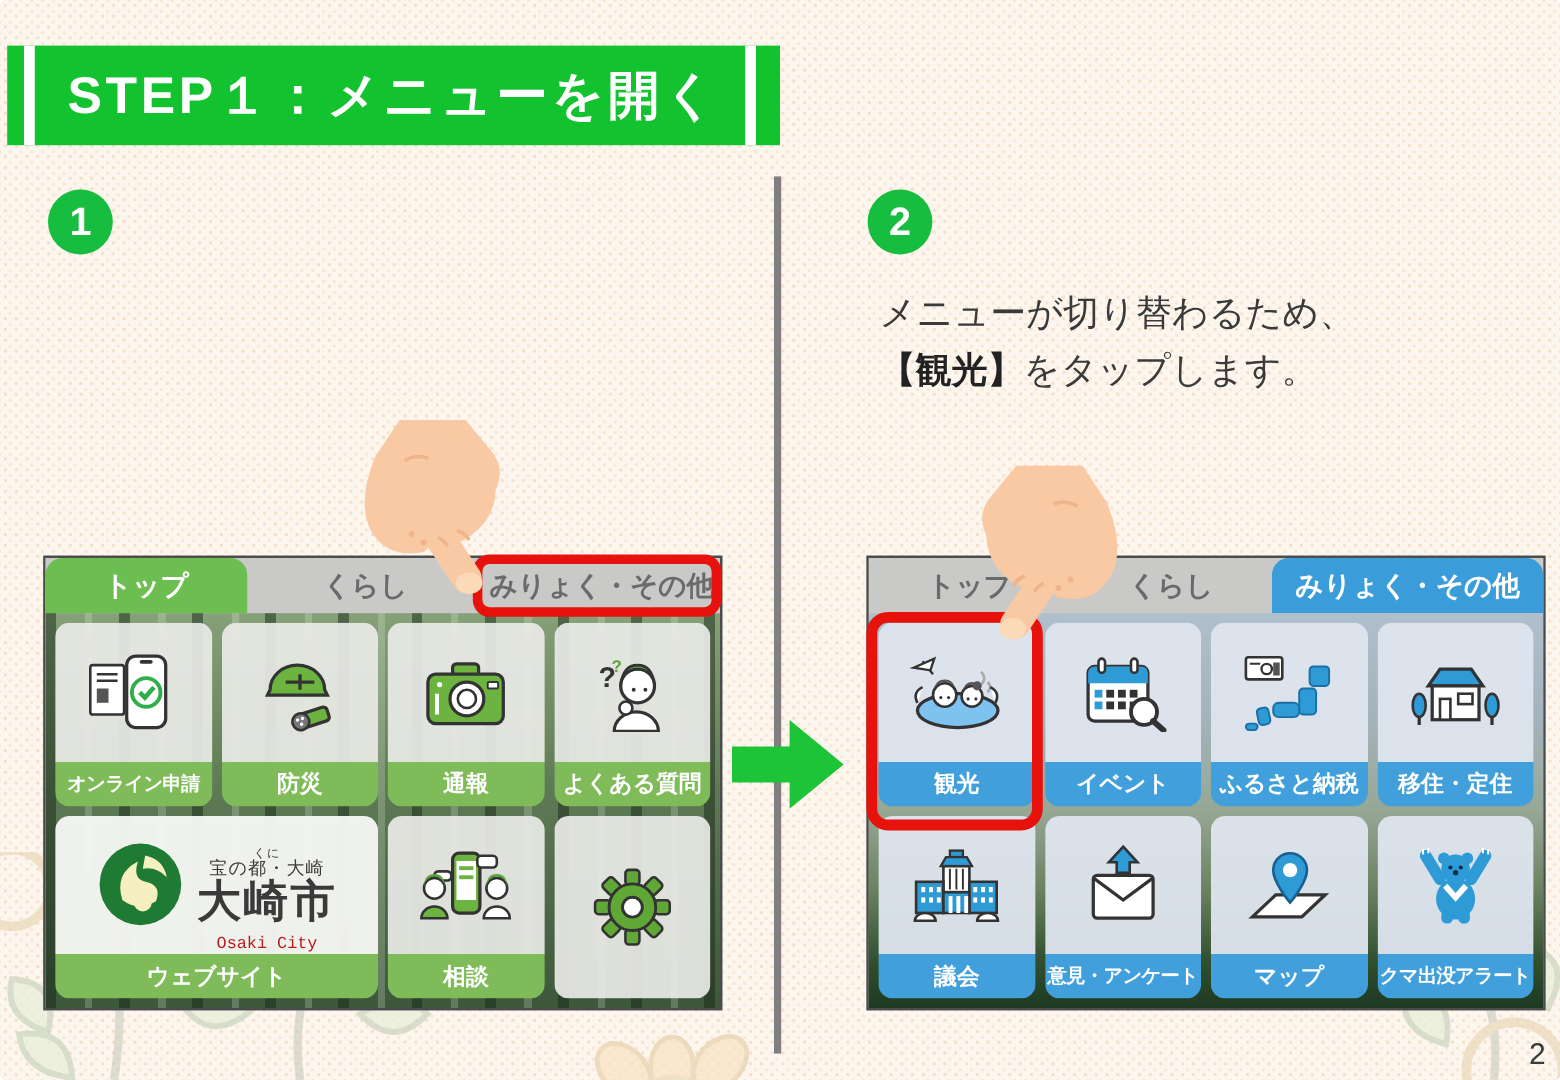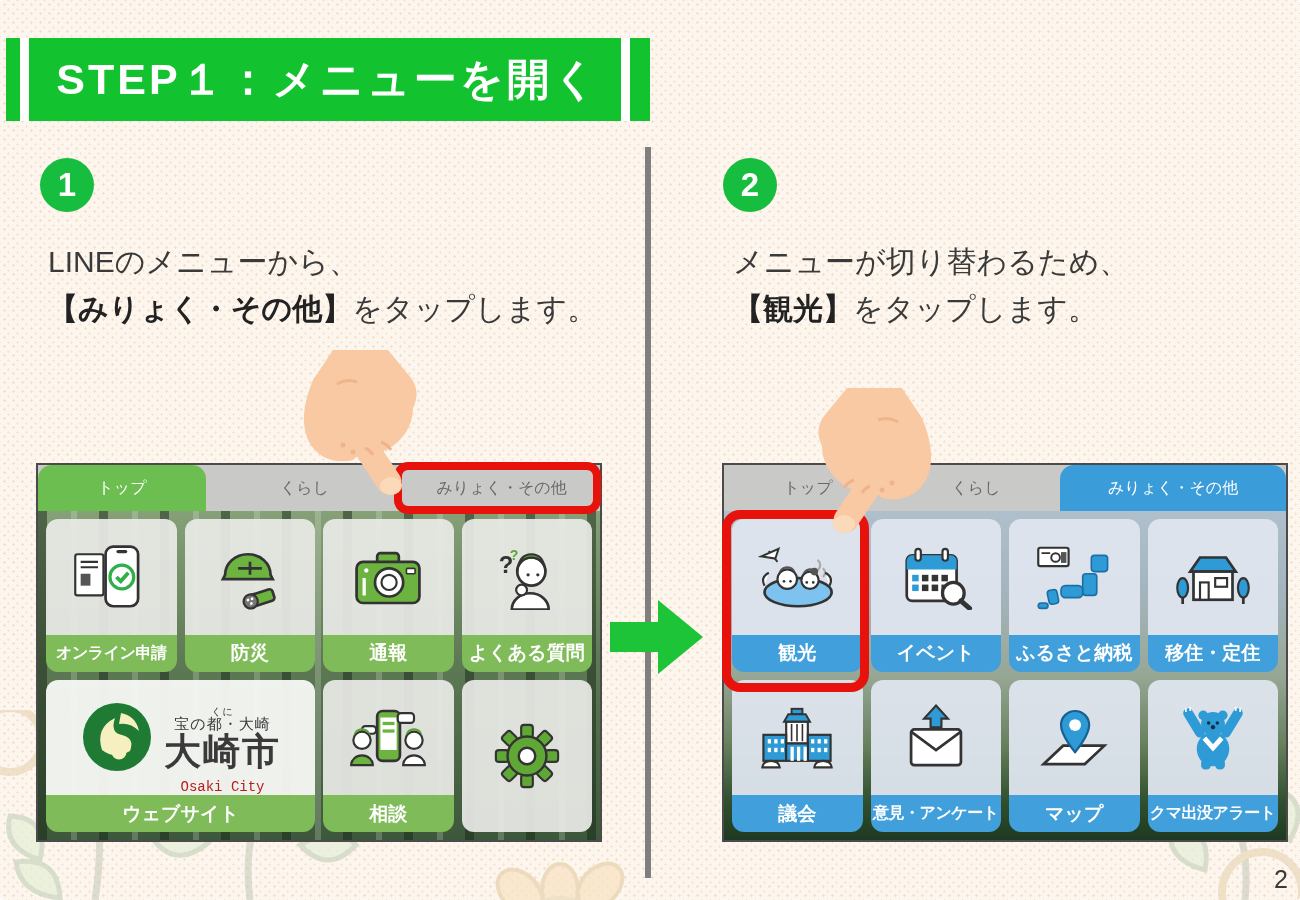--- a/index.html
+++ b/index.html
@@ -22,21 +22,21 @@
     font-size:33px;font-weight:bold;display:flex;align-items:center;justify-content:center;z-index:2;}
   .b1{left:40px;top:158px;} .b2{left:723px;top:158px;}
   .instr{position:absolute;font-size:30px;line-height:47px;color:#3A3A3A;z-index:2;}
   .t1{left:48px;top:238px;} .t2{left:733px;top:238px;}
   .instr .bold{font-weight:bold;color:#222;}
   
   .phone{position:absolute;width:562px;height:375px;border:2px solid #4B4B4B;background:#C9CAC8;z-index:2;
     display:flex;flex-direction:column;}
   .lp{left:36px;top:463px;} .rp{left:722px;top:463px;}
   .tabs{height:46px;display:flex;align-items:stretch;background:#C9CAC8;}
-  .tab{display:flex;align-items:center;justify-content:center;font-size:16px;font-weight:normal;color:#6A6A6A;flex:1;}
+  .tab{display:flex;align-items:center;justify-content:center;font-size:23px;font-weight:bold;color:#6A6A6A;flex:1;}
   .tab.active-g{flex:none;width:168px;background:#6DBE51;color:#fff;border-radius:14px 14px 0 0;}
   .tab.active-b{flex:none;width:226px;background:#3B9CDA;color:#fff;border-radius:14px 14px 0 0;}
   .menu{flex:1;padding:8px;display:grid;grid-template-columns:repeat(4,1fr);grid-template-rows:1fr 1fr;gap:8px;}
   .menu.forest{background:
      repeating-linear-gradient(90deg,rgba(25,40,24,.50) 0 9px,rgba(25,40,24,0) 9px 33px,rgba(238,244,232,.22) 33px 39px,rgba(25,40,24,0) 39px 61px),
      linear-gradient(180deg,#86A178 0%,#5E7A55 45%,#3C573A 100%);}
   .menu.field{background:linear-gradient(180deg,#AFC0CC 0%,#A4B4BE 25%,#97A795 50%,#6A8260 70%,#31502F 88%,#1E3A22 100%);}
   .cell{border-radius:12px;overflow:hidden;display:flex;flex-direction:column;}
   .cell .cell-icon{flex:1;display:flex;align-items:center;justify-content:center;}
   .lp .cell .cell-icon{background:rgba(233,234,230,.93);}
@@ -100,24 +100,20 @@
     </g>
   </svg>
 
   <div class="header">
     <div class="title">STEP１：メニューを開く</div>
   </div>
 
   <div class="divider"></div>
 
   <div class="badge b1">1</div>
-  <div class="instr t1">
-    <span>LINEのメニューから、</span><br>
-    <span class="bold">【みりょく・その他】</span><span>をタップします。</span>
-  </div>
 
   <div class="badge b2">2</div>
   <div class="instr t2">
     <span>メニューが切り替わるため、</span><br>
     <span class="bold">【観光】</span><span>をタップします。</span>
   </div>
 
   <div class="phone lp">
     <div class="tabs">
       <div class="tab active-g">トップ</div>

